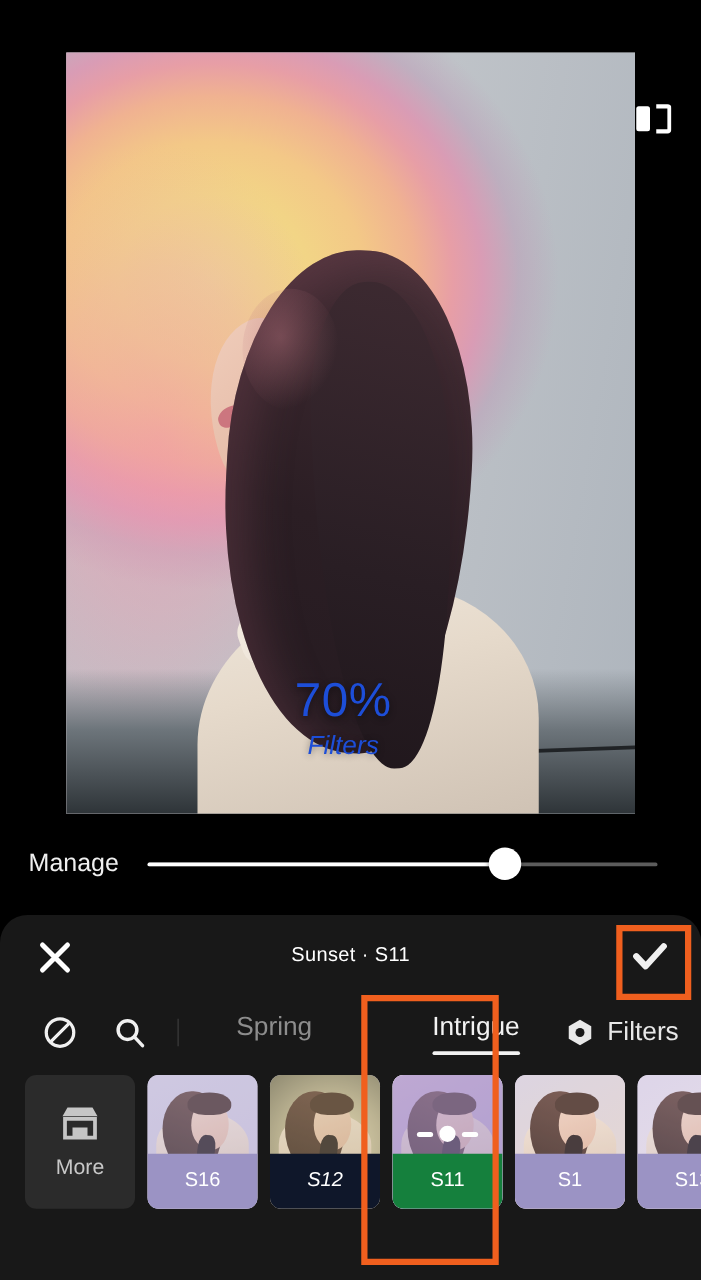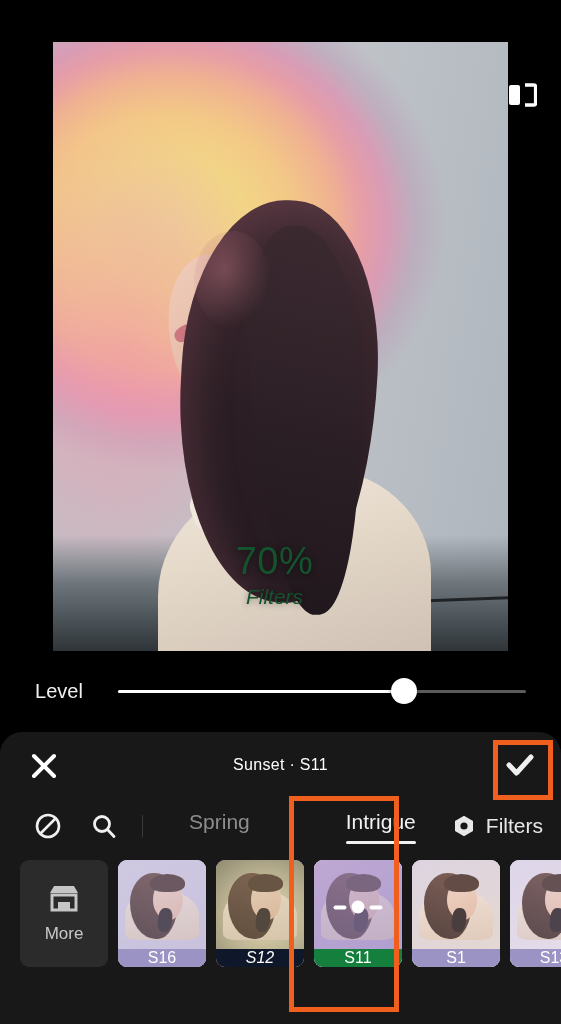--- a/index.html
+++ b/index.html
@@ -86,21 +86,21 @@
     transform:rotate(-3deg);
   }
   .fig-hairlight {
     position:absolute; left:31%; top:31%; width:17%; height:16%;
     background:radial-gradient(ellipse at 40% 40%, rgba(190,120,130,.40), rgba(190,120,130,0) 70%);
     border-radius:50%;
   }
 
   .photo-overlay {
     position:absolute; left:0; right:12px; bottom:42px;
-    text-align:center; color:#14532d;
+    text-align:center; color:#1d4ed8;
     text-shadow:0 1px 6px rgba(0,0,0,.45);
     pointer-events:none;
   }
   .ov-pct  { font-size:38px; font-weight:400; line-height:1.05; letter-spacing:.5px; }
   .ov-name { font-size:21px; font-weight:400; margin-top:3px;font-style:italic; }
 
   .compare-btn {
     position:absolute; right:18px; top:74px;
     width:42px; height:42px;
     display:flex; align-items:center; justify-content:center;
@@ -203,21 +203,21 @@
   }
   .more-label { color:#c8c8c8; font-size:17px; }
 
   .thumb {
     position:relative; flex:0 0 88px; height:107px;
     border-radius:9px; overflow:hidden; background:#cfc8e0;
   }
   .thumb.selected { box-shadow:0 0 0 2px #fff inset; }
   .thumb-img { position:absolute; inset:0; }
   .thumb-name {
-    position:absolute; left:0; right:0; bottom:0; height:18px;
+    position:absolute; left:0; right:0; bottom:0; height:44px;
     background:#9b93c4; color:#fff; font-size:16px;
     display:flex; align-items:center; justify-content:center;
   }
   .thumb-slider {
     position:absolute; left:50%; top:44%; transform:translate(-50%,-50%);
     display:flex; align-items:center; gap:5px;
   }
   .ts-dash { width:13px; height:4px; background:#fff; border-radius:2px; }
   .ts-dot  { width:13px; height:13px; border-radius:50%; background:#fff; }
 
@@ -267,21 +267,21 @@
 
     <div class="compare-btn">
       <svg width="30" height="28" viewBox="0 0 30 28">
         <rect x="2" y="4" width="11" height="20" rx="2" fill="#ffffff"></rect>
         <path d="M18 4 h9 a1.6 1.6 0 0 1 1.6 1.6 v16.8 a1.6 1.6 0 0 1 -1.6 1.6 h-9" fill="none" stroke="#ffffff" stroke-width="3.4" stroke-linejoin="round"></path>
       </svg>
     </div>
   </div>
 
   <div class="level-row">
-    <div class="level-label">Level</div>
+    <div class="level-label">Manage</div>
     <div class="slider">
       <div class="s-track"></div>
       <div class="s-fill" style="width: 70%;"></div>
       <div class="s-thumb" style="left: 70%;"></div>
     </div>
   </div>
 
   <div class="sheet">
 
     <div class="sheet-head">

